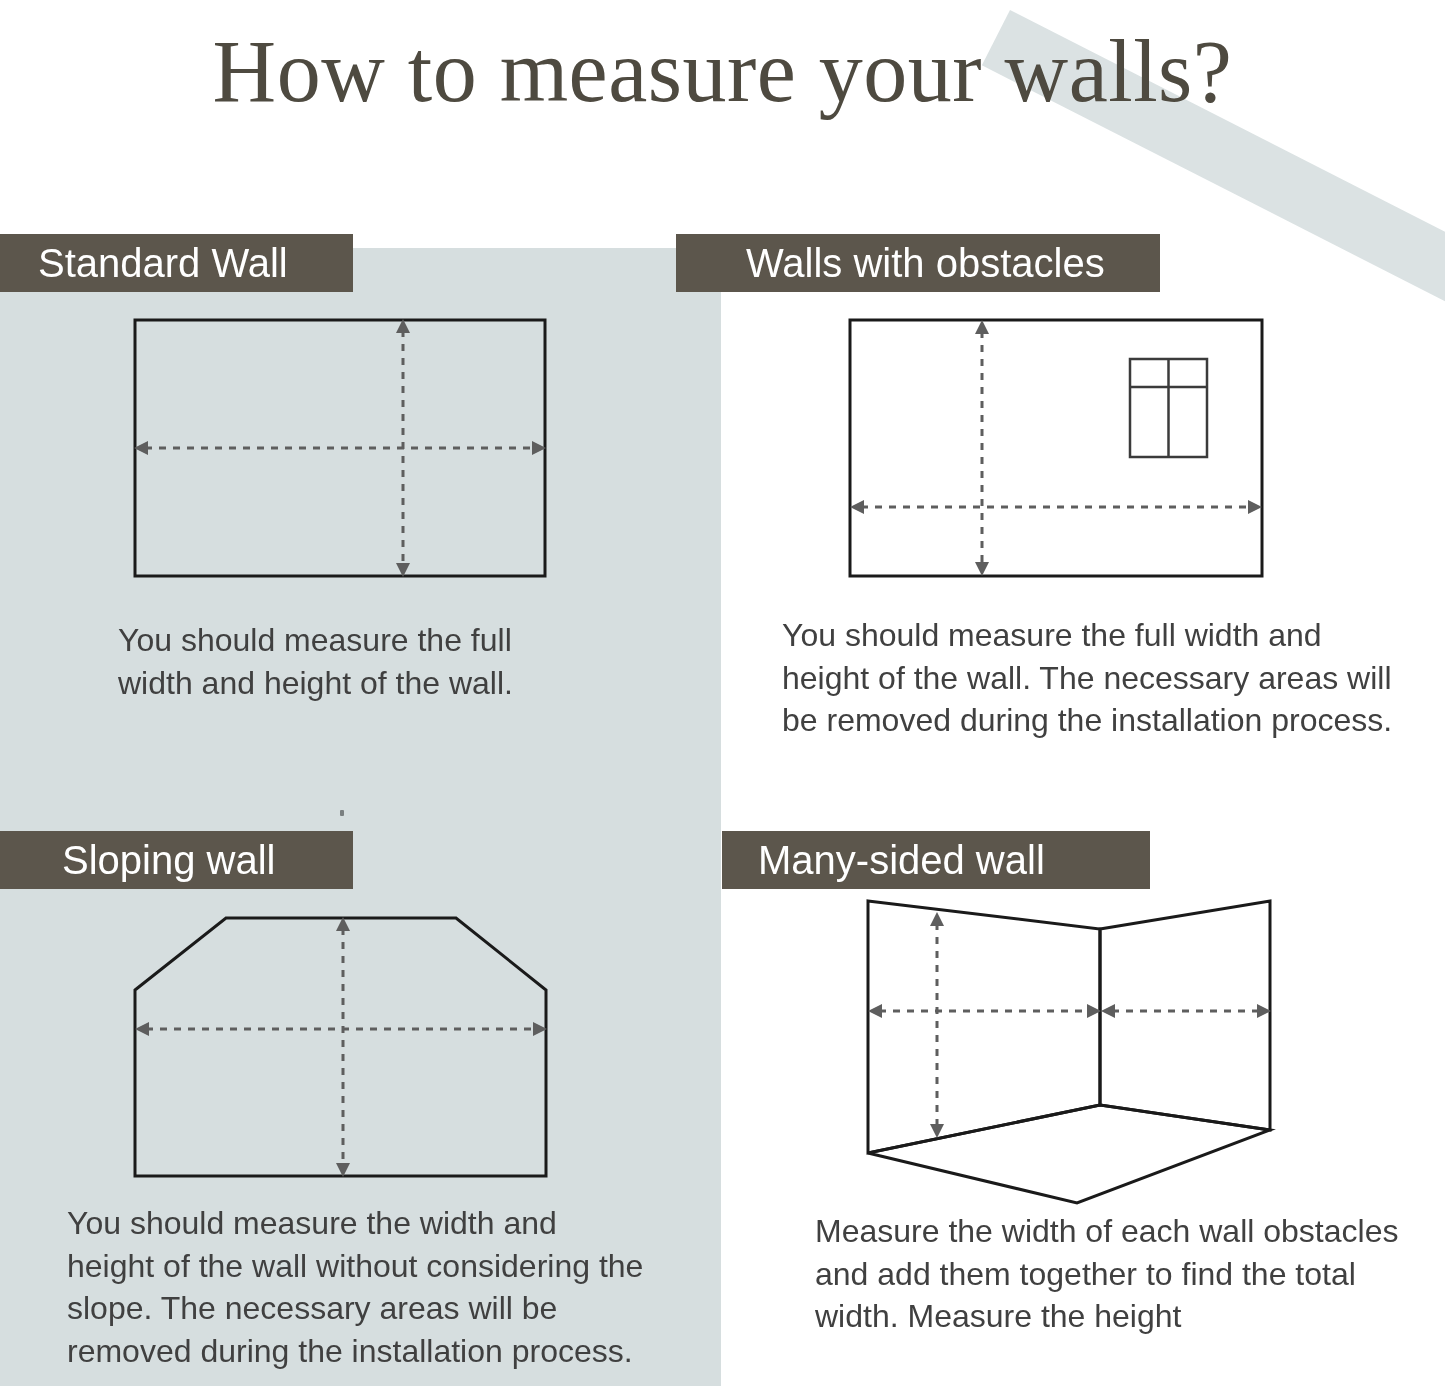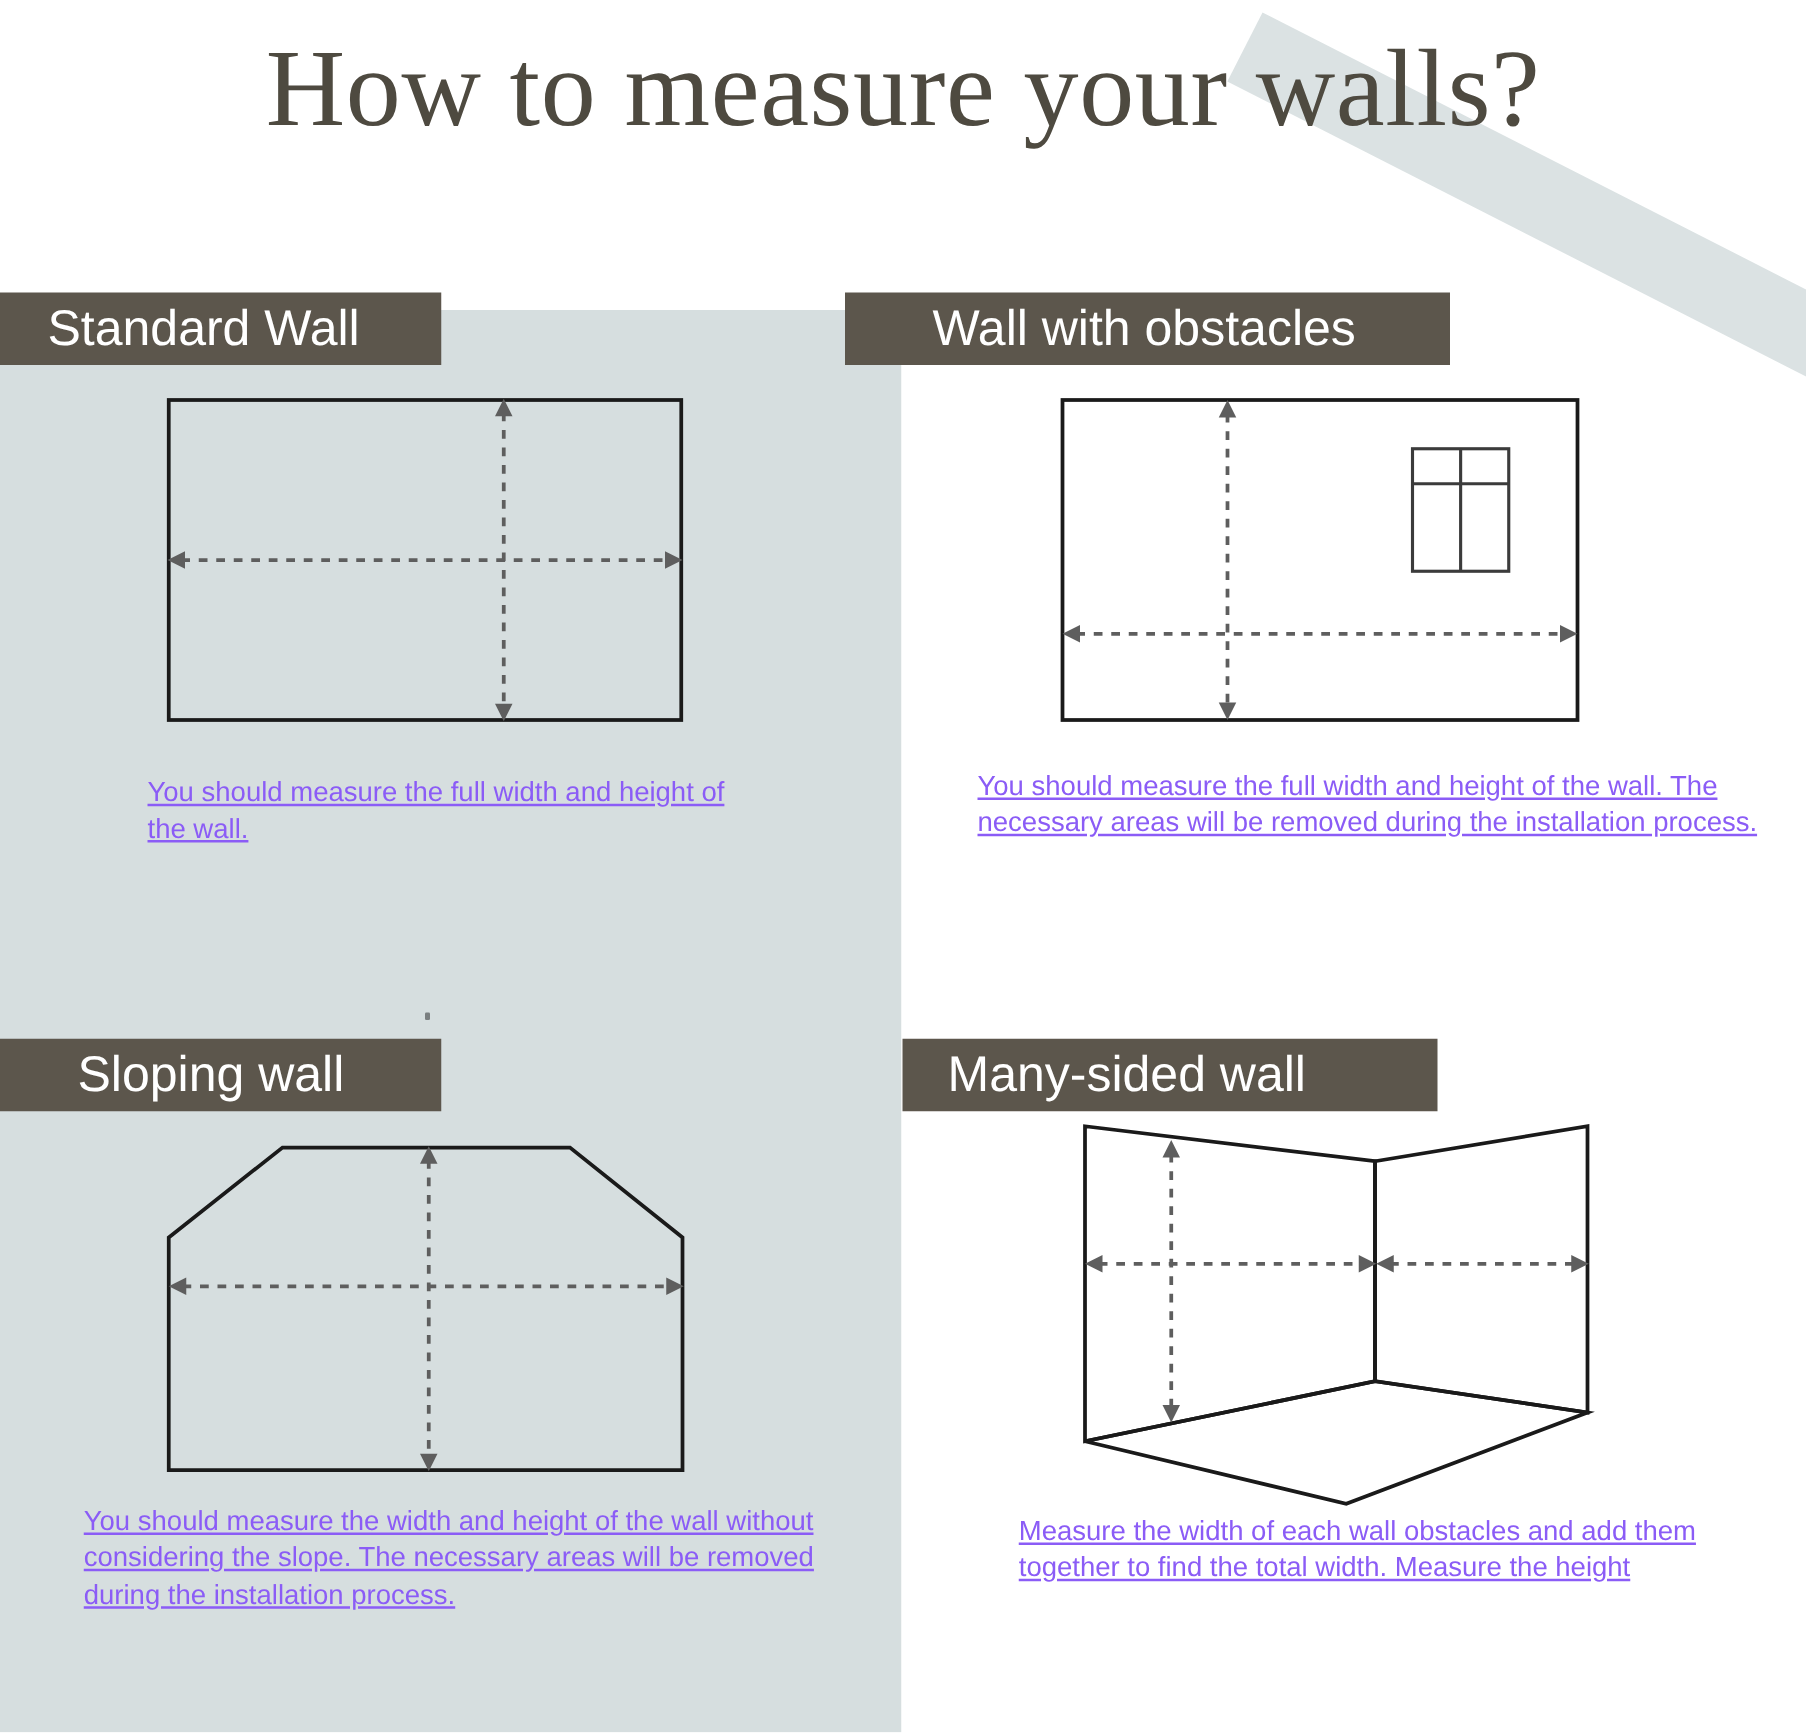--- a/index.html
+++ b/index.html
@@ -75,25 +75,24 @@
   .hdr-obstacles  { left: 676px; top: 234px; width: 484px; }
   .hdr-obstacles span  { padding-left: 70px; }
   .hdr-sloping    { left: 0;    top: 831px; width: 353px; }
   .hdr-sloping span    { padding-left: 62px; }
   .hdr-manysided  { left: 722px; top: 831px; width: 428px; }
   .hdr-manysided span  { padding-left: 36px; }
 
   
   .caption {
     position: absolute;
-    color: #8b5cf6;
-    font-size: 22px;
+    color: #404040;
+    font-size: 32px;
     line-height: 1.33;
     z-index: 4;
-    text-decoration: underline;
   }
   .cap-standard  { left: 118px; top: 619px;  width: 470px; }
   .cap-obstacles { left: 782px; top: 614px;  width: 625px; }
   .cap-sloping   { left: 67px;  top: 1202px; width: 585px; }
   .cap-manysided { left: 815px; top: 1210px; width: 600px; }
 
   
   .diagram {
     position: absolute;
     z-index: 4;
@@ -139,21 +138,21 @@
 
       <line x1="35" y1="148" x2="425" y2="148" stroke="#5e5e5e" stroke-width="3" stroke-dasharray="7,7"></line>
       <polygon points="24,148 38,141 38,155" fill="#5e5e5e"></polygon>
       <polygon points="436,148 422,141 422,155" fill="#5e5e5e"></polygon>
     </svg>
   </div>
 
   <div class="caption cap-standard">You should measure the full width and height of the wall.</div>
 
   <div class="hdr hdr-obstacles">
-    <span>Wall with obstacles</span>
+    <span>Walls with obstacles</span>
   </div>
 
   <div class="diagram d-obstacles">
     <svg width="470" height="300" viewBox="0 0 470 300" xmlns="http://www.w3.org/2000/svg">
       <rect x="20" y="20" width="412" height="256" fill="none" stroke="#1a1a1a" stroke-width="3"></rect>
 
       <rect x="300" y="59" width="77" height="98" fill="none" stroke="#3b3b3b" stroke-width="2.5"></rect>
       <line x1="338.5" y1="59" x2="338.5" y2="157" stroke="#3b3b3b" stroke-width="2.5"></line>
       <line x1="300" y1="87" x2="377" y2="87" stroke="#3b3b3b" stroke-width="2.5"></line>
 

